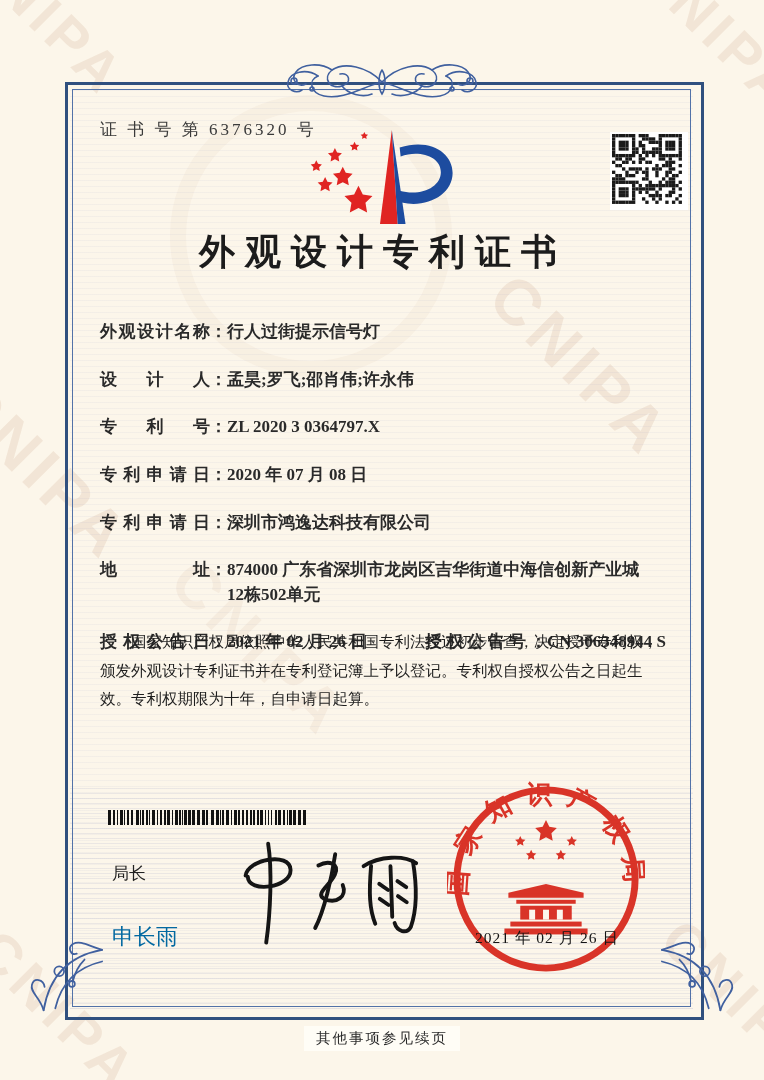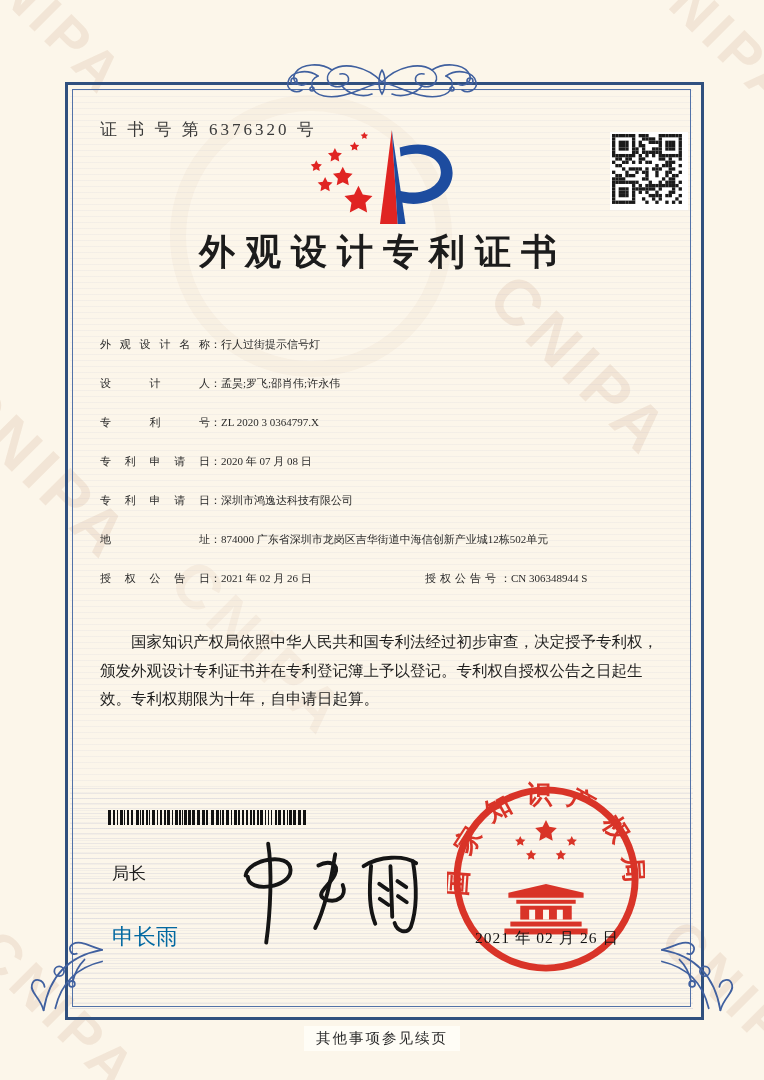--- a/index.html
+++ b/index.html
@@ -21,21 +21,21 @@
   .corner{position:absolute;width:78px;height:82px;}
   .corner-l{left:28px;top:940px;}
   .corner-r{left:658px;top:940px;transform:scaleX(-1);}
   
   .cert-no{position:absolute;left:100px;top:118px;font-size:17px;letter-spacing:3px;color:#3a3a3a;}
   .logo{position:absolute;left:302px;top:128px;width:160px;height:102px;}
   .qr{position:absolute;left:610px;top:132px;width:74px;height:74px;background:#fff;padding:2px;}
   .title{position:absolute;left:0;top:228px;width:100%;text-align:center;font-size:36px;font-weight:bold;
       letter-spacing:10px;padding-left:2px;box-sizing:border-box;color:#1c1c1c;}
   
-  .fields{position:absolute;left:100px;top:337px;width:500px;font-size:11px;color:#2a2a2a;}
+  .fields{position:absolute;left:100px;top:320px;width:500px;font-size:17px;color:#2a2a2a;font-weight:bold;}
   .field{display:flex;margin-bottom:23px;line-height:1.45;}
   .flabel{display:inline-block;width:110px;text-align:justify;text-align-last:justify;flex:none;}
   .colon{flex:none;}
   .fvalue{flex:none;max-width:460px;}
   .addr .fvalue{width:420px;}
   .grant-row{position:relative;margin-top:8px;}
   .grant-right{position:absolute;left:325px;top:0;display:flex;white-space:nowrap;}
   .grant-label{letter-spacing:4px;}
   
   .paras{position:absolute;left:100px;top:628px;width:570px;font-size:15.5px;line-height:1.85;color:#1e1e1e;}

